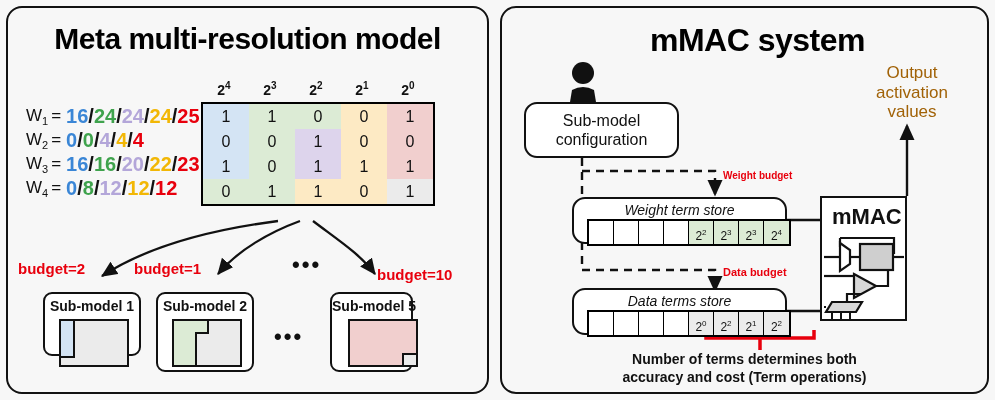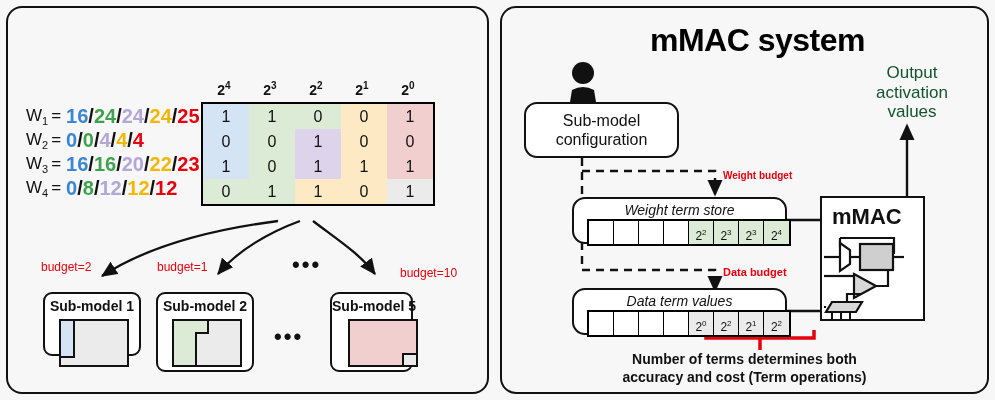--- a/index.html
+++ b/index.html
@@ -46,21 +46,21 @@
   .exp-cell sup{font-size:10px;}
   #matrix{border:2.5px solid #000;display:grid;grid-template-columns:repeat(5,46px);}
   .bit{
     height:25px;line-height:25px;text-align:center;
     font-size:16px;color:#111;
     font-family:"Liberation Sans",sans-serif;
   }
 
   
   .budget-label{
-    position:absolute;font-size:12px;font-weight:normal;color:#e8000d;white-space:nowrap;margin-left:23px;
+    position:absolute;font-size:15px;font-weight:bold;color:#e8000d;white-space:nowrap;
   }
 
   
   .submodel{
     position:absolute;
     border:2.5px solid #111;border-radius:9px;
     background:#fff;box-sizing:border-box;
   }
   .sm-title{
     position:absolute;top:4px;left:0;right:0;text-align:center;
@@ -85,30 +85,31 @@
   }
   .cell:last-child{border-right:none;}
   .cell sup{font-size:8px;}
   .red-text{color:#e8000d;font-weight:bold;}
   .caption{
     position:absolute;left:0;right:0;text-align:center;
     font-size:14px;font-weight:bold;color:#111;line-height:1.3;
   }
   svg{position:absolute;left:0;top:0;overflow:visible;}
   .mmac-label{position:absolute;font-size:22px;font-weight:bold;color:#111;}
-  .outlabel{position:absolute;text-align:center;font-size:17px;color:#14532d;line-height:1.15;}
+  .outlabel{position:absolute;text-align:center;font-size:17px;color:#a16207;line-height:1.15;}
   .cfg-label{
     position:absolute;left:0;right:0;top:50%;transform:translateY(-50%);
     text-align:center;font-size:16px;color:#111;line-height:1.2;
   }
 </style>
 </head>
 <body>
 
 <div class="panel" id="left-panel">
+  <div class="panel-title" id="left-title">Meta multi-resolution model</div>
 
   <div id="weights">
       <div class="wrow">
         <span class="wname">W<sub class="wsub">1</sub></span>
         <span class="weq">=</span>
         <span class="wvals"><span style="color: rgb(58, 134, 214);">16</span><span class="sep">/</span><span style="color: rgb(63, 163, 77);">24</span><span class="sep">/</span><span style="color: rgb(179, 166, 217);">24</span><span class="sep">/</span><span style="color: rgb(242, 183, 5);">24</span><span class="sep">/</span><span style="color: rgb(232, 0, 13);">25</span></span>
       </div>
       <div class="wrow">
         <span class="wname">W<sub class="wsub">2</sub></span>
         <span class="weq">=</span>
@@ -250,34 +251,34 @@
         <div class="cell" style="background: rgb(255, 255, 255);"></div>
         <div class="cell" style="background: rgb(255, 255, 255);"></div>
         <div class="cell" style="background: rgb(220, 235, 213);">2<sup>2</sup></div>
         <div class="cell" style="background: rgb(220, 235, 213);">2<sup>3</sup></div>
         <div class="cell" style="background: rgb(220, 235, 213);">2<sup>3</sup></div>
         <div class="cell" style="background: rgb(220, 235, 213);">2<sup>4</sup></div>
       </div>
   </div>
 
   <div class="rbox round" style="left:70px;top:280px;width:215px;height:47px;">
-    <div class="rbox-label store-title">Data term values</div>
+    <div class="rbox-label store-title">Data terms store</div>
     <div class="cells" id="data-cells" style="left:13px;top:20px;">
         <div class="cell" style="background: rgb(255, 255, 255);"></div>
         <div class="cell" style="background: rgb(255, 255, 255);"></div>
         <div class="cell" style="background: rgb(255, 255, 255);"></div>
         <div class="cell" style="background: rgb(255, 255, 255);"></div>
         <div class="cell" style="background: rgb(235, 235, 235);">2<sup>0</sup></div>
         <div class="cell" style="background: rgb(235, 235, 235);">2<sup>2</sup></div>
         <div class="cell" style="background: rgb(235, 235, 235);">2<sup>1</sup></div>
         <div class="cell" style="background: rgb(235, 235, 235);">2<sup>2</sup></div>
       </div>
   </div>
 
-  <div class="rbox" style="left:318px;top:188px;width:105px;height:125px;">
+  <div class="rbox" style="left:318px;top:188px;width:87px;height:125px;">
     <div class="mmac-label" style="left:10px;top:6px;">mMAC</div>
     <svg width="87" height="125">
 
       <path d="M18,40 L72,40 L72,56" stroke="#111" stroke-width="2.2" fill="none"></path>
       <path d="M18,40 L18,49" stroke="#111" stroke-width="2.2" fill="none"></path>
 
       <path d="M18,45 L28,52 L28,66 L18,73 Z" fill="#fff" stroke="#111" stroke-width="2.2"></path>
       <path d="M2,59 L18,59" stroke="#111" stroke-width="2.2" fill="none"></path>
       <path d="M28,59 L38,59" stroke="#111" stroke-width="2.2" fill="none"></path>
 

